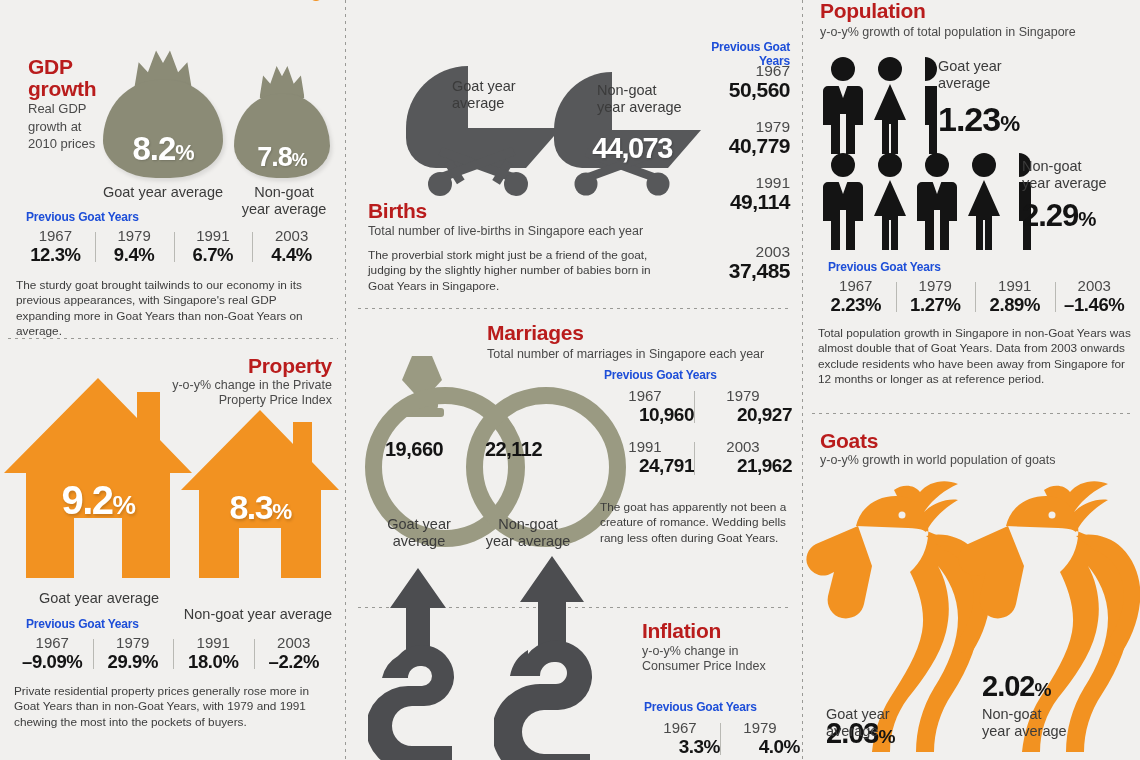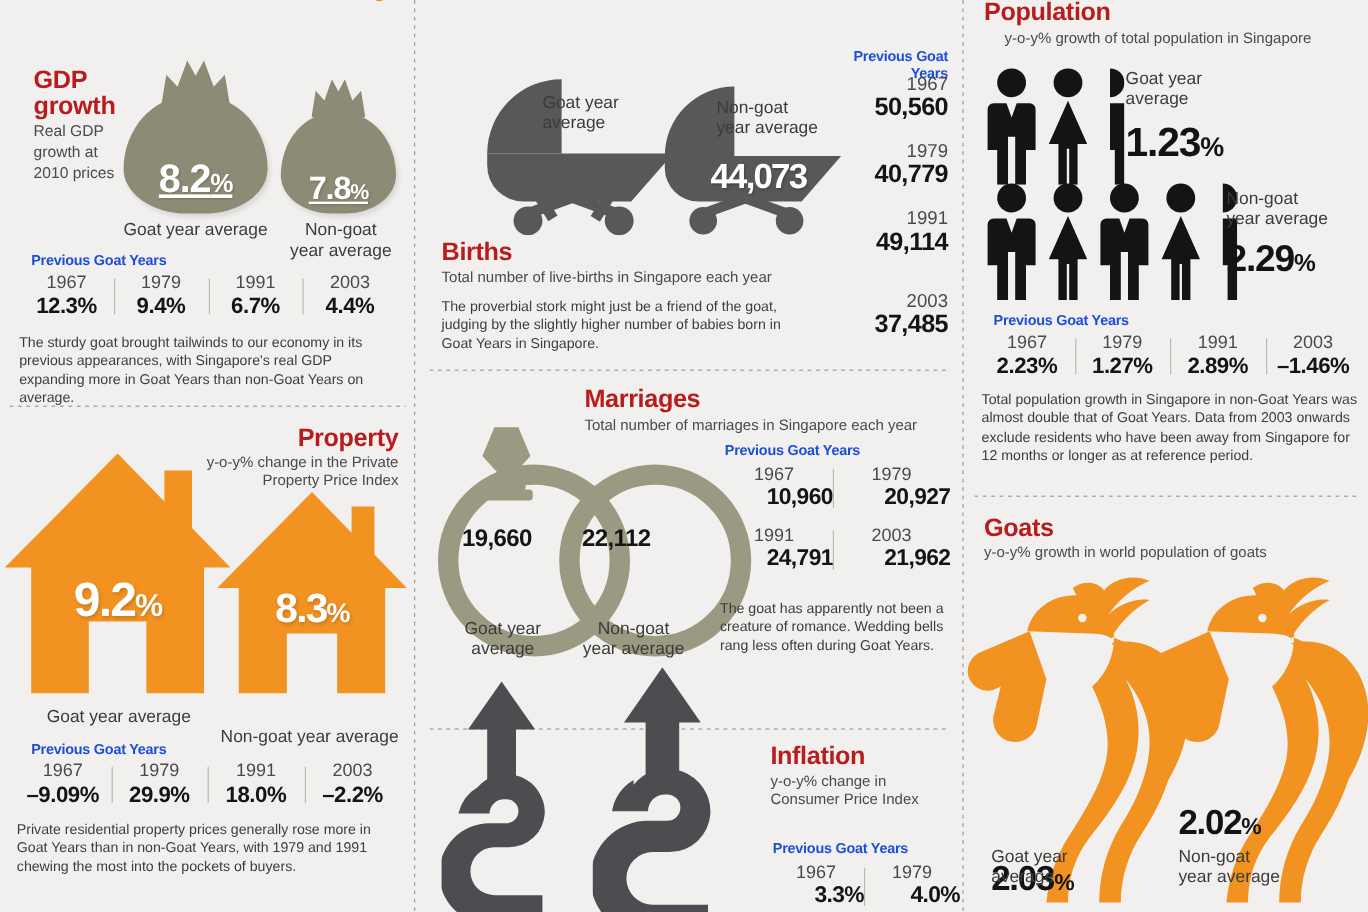--- a/index.html
+++ b/index.html
@@ -53,21 +53,20 @@
   }
   .bag .neck {
     position: absolute; left: 50%; transform: translateX(-50%);
     background: #8b8b76;
     clip-path: polygon(0% 100%, 8% 34%, 24% 58%, 38% 6%, 50% 36%, 62% 6%, 76% 58%, 92% 34%, 100% 100%);
   }
   .bag .val {
     position: absolute; left: 0; width: 100%; text-align: center;
     color: #fff; font-weight: bold; letter-spacing: -1px;
     text-shadow: 1px 1px 2px rgba(0,0,0,.16);
-    text-decoration: underline;
   }
 
   
   .house { position: absolute; }
   .house .shape { width: 100%; height: 100%; }
   .house .val {
     position: absolute; left: 0; width: 100%; text-align: center;
     color: #fff; font-weight: bold; letter-spacing: -1.5px;
     text-shadow: 1px 2px 3px rgba(0,0,0,.18);
   }
@@ -365,21 +364,21 @@
         <div class="mcell">
           <div class="y">1979</div>
           <div class="v">4.0%</div>
         </div>
       </div>
     </div>
   </div>
 
   <div>
     <div class="sec-title" style="position:absolute;left:820px;top:0px;">Population</div>
-    <div class="sec-sub" style="position:absolute;left:820px;top:25px;width:290px;text-align:center;">y-o-y% growth of total population in Singapore</div>
+    <div class="sec-sub" style="position:absolute;left:820px;top:25px;width:290px;">y-o-y% growth of total population in Singapore</div>
 
     <div class="ppl" style="left:822px;top:56px;">
       <svg width="42" height="98" viewBox="0 0 42 98">
         <circle cx="21" cy="13" r="12" fill="#141414"></circle>
         <path d="M6,30 h30 a5,5 0 0 1 5,5 v34 h-8 v29 h-9 v-40 h-6 v40 h-9 v-29 h-8 v-34 a5,5 0 0 1 5,-5 Z" fill="#141414"></path>
         <path d="M16,28 l5,14 l5,-14 Z" fill="#f1f0ee"></path>
       </svg>
       <svg width="42" height="98" viewBox="0 0 42 98">
         <circle cx="21" cy="13" r="12" fill="#141414"></circle>
         <path d="M21,28 L37,64 h-8 v34 h-7 v-30 h-2 v30 h-7 v-34 h-8 Z" fill="#141414"></path>

